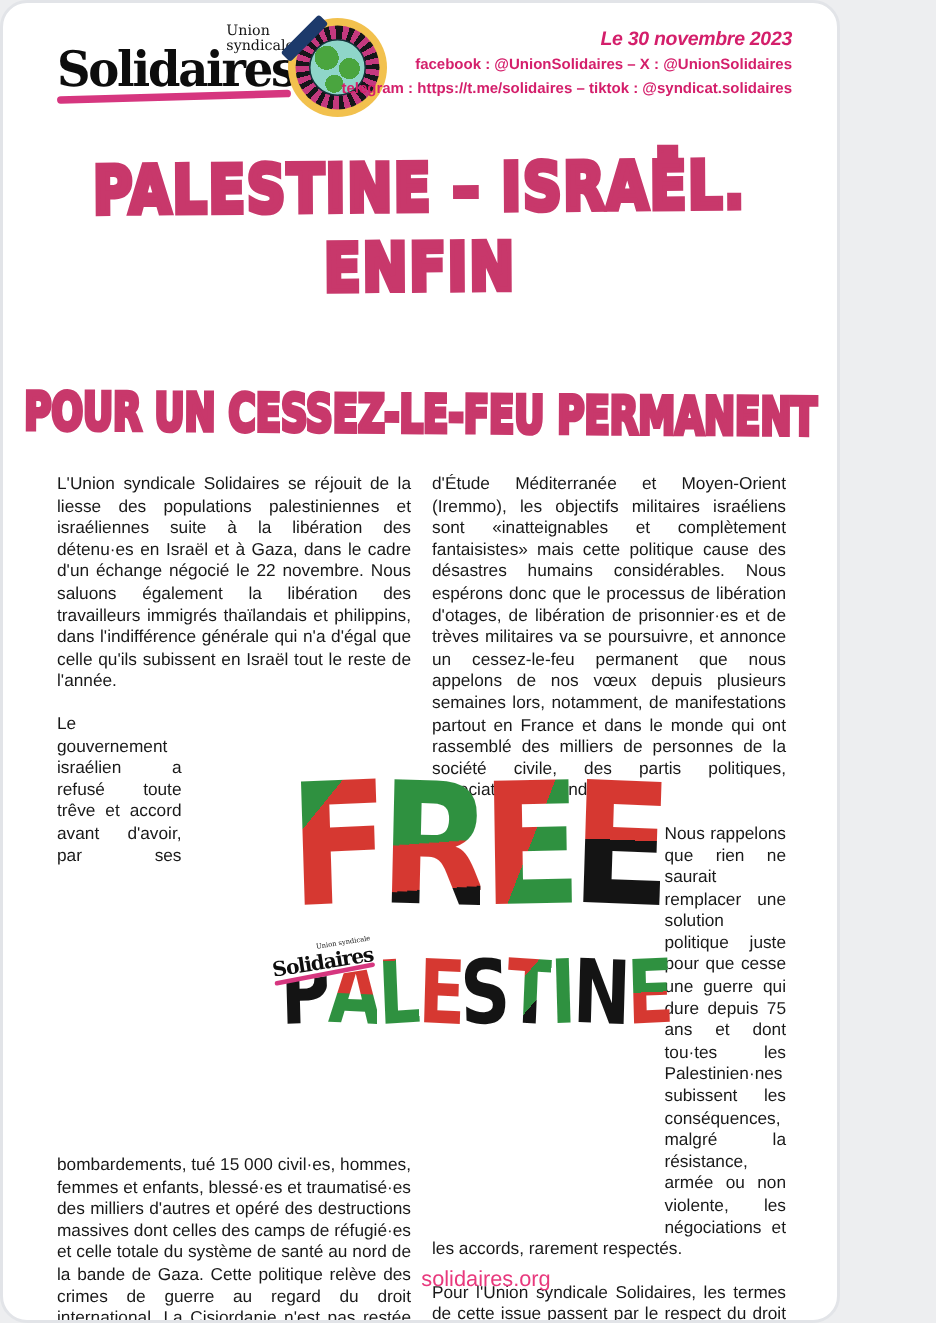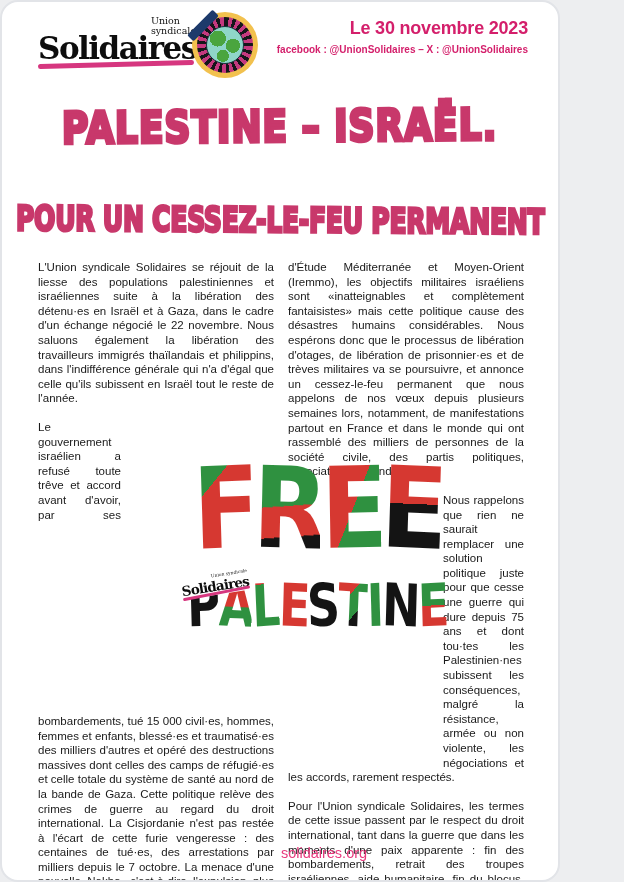--- a/index.html
+++ b/index.html
@@ -21,21 +21,21 @@
          background:repeating-conic-gradient(#15161a 0deg 8deg,#c4397f 8deg 17deg);
          display:flex;align-items:center;justify-content:center;}
   .globe{width:36px;height:36px;border-radius:50%;border:1px solid #14323a;
          background:radial-gradient(circle at 30% 32%, #4aa53f 0 8px, rgba(0,0,0,0) 8px),
                     radial-gradient(circle at 72% 52%, #4aa53f 0 7px, rgba(0,0,0,0) 7px),
                     radial-gradient(circle at 44% 80%, #4aa53f 0 6px, rgba(0,0,0,0) 6px),
                     #8fd6c9;}
   .ribbon{position:absolute;left:-7px;top:9px;width:36px;height:9px;background:#1d3a6b;
           transform:rotate(-45deg);border-radius:2px;}
   .header-right{position:absolute;right:30px;top:16px;text-align:right;color:#d41f6b;}
-  .date{font-size:18px;font-weight:bold;letter-spacing:-0.2px;}
+  .date{font-size:13px;font-weight:bold;letter-spacing:-0.2px;font-style:italic;}
   .social{margin-top:3px;font-size:10px;font-weight:bold;line-height:1.55;}
 
   
   .title{margin-top:6px;text-align:center;color:#c8386b;font-family:"DejaVu Sans",sans-serif;}
   .title .t-line{display:block;}
   .t1 span,.t2 span{display:inline-block;font-weight:bold;font-size:36px;letter-spacing:1px;
       -webkit-text-stroke:3px #c8386b;transform:scaleY(1.22) rotate(-0.4deg);transform-origin:center;}
   .t1{height:54px;line-height:54px;}
   .t2{height:56px;line-height:52px;}
   .t3{height:50px;line-height:46px;margin-top:44px;}
@@ -85,26 +85,28 @@
     <div class="badge">
       <div class="badge-crowd">
         <div class="globe"></div>
       </div>
       <div class="ribbon"></div>
     </div>
     <div class="header-right" style="color: rgb(212, 31, 107);">
       <div class="date">Le 30 novembre 2023</div>
       <div class="social">
         <div>facebook : @UnionSolidaires – X : @UnionSolidaires</div>
+        <div>telegram : https://t.me/solidaires – tiktok : @syndicat.solidaires</div>
       </div>
     </div>
   </div>
 
   <div class="title" style="color: rgb(200, 56, 107);">
     <div class="t-line t1"><span>PALESTINE – ISRAËL.</span></div>
+    <div class="t-line t2"><span>ENFIN</span></div>
     <div class="t-line t3"><span>POUR UN CESSEZ-LE-FEU PERMANENT</span></div>
   </div>
 
   <div class="content">
     <div class="cols">
       <div class="col">
         <p>L'Union syndicale Solidaires se réjouit de la liesse des populations palestiniennes et israéliennes suite à la libération des détenu·es en Israël et à Gaza, dans le cadre d'un échange négocié le 22 novembre. Nous saluons également la libération des travailleurs immigrés thaïlandais et philippins, dans l'indifférence générale qui n'a d'égal que celle qu'ils subissent en Israël tout le reste de l'année.</p>
         <div class="spacer-l" aria-hidden="true"></div>
         <p>Le gouvernement israélien a refusé toute trêve et accord avant d'avoir, par ses bombardements, tué 15 000 civil·es, hommes, femmes et enfants, blessé·es et traumatisé·es des milliers d'autres et opéré des destructions massives dont celles des camps de réfugié·es et celle totale du système de santé au nord de la bande de Gaza. Cette politique relève des crimes de guerre au regard du droit international. La Cisjordanie n'est pas restée à l'écart de cette furie vengeresse : des centaines de tué·es, des arrestations par milliers depuis le 7 octobre. La menace d'une nouvelle Nakba, c'est-à-dire l'expulsion plus massive encore qu'en 1948, des Palestinien·nes de leurs terres reste une option pour le gouvernement israélien.</p>
         <p>Ces massacres et destructions relèvent de la vengeance suite aux crimes de guerre, commis le 7 octobre par le Hamas et sont dirigés contre la population gazaouie dans son ensemble. Ainsi, comme le dit Joan Deas, directrice exécutive de l'Institut de Recherche et</p>

